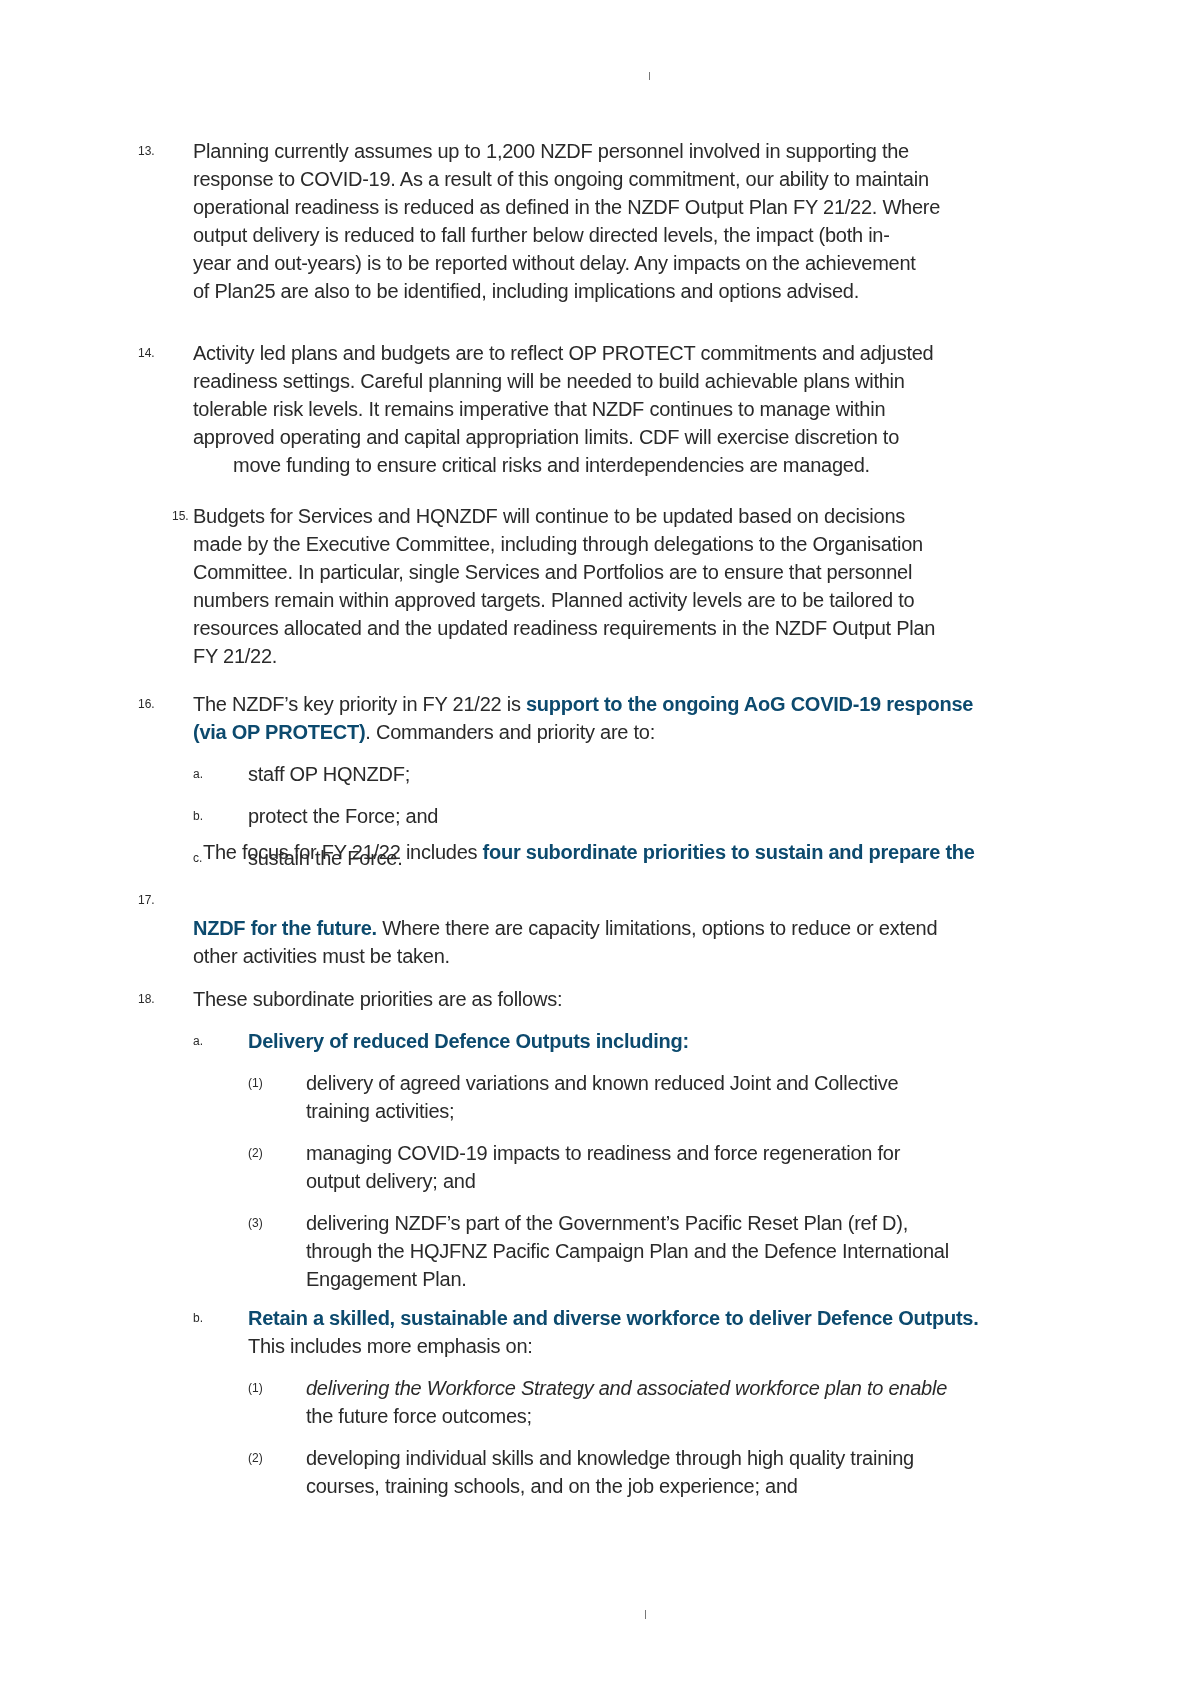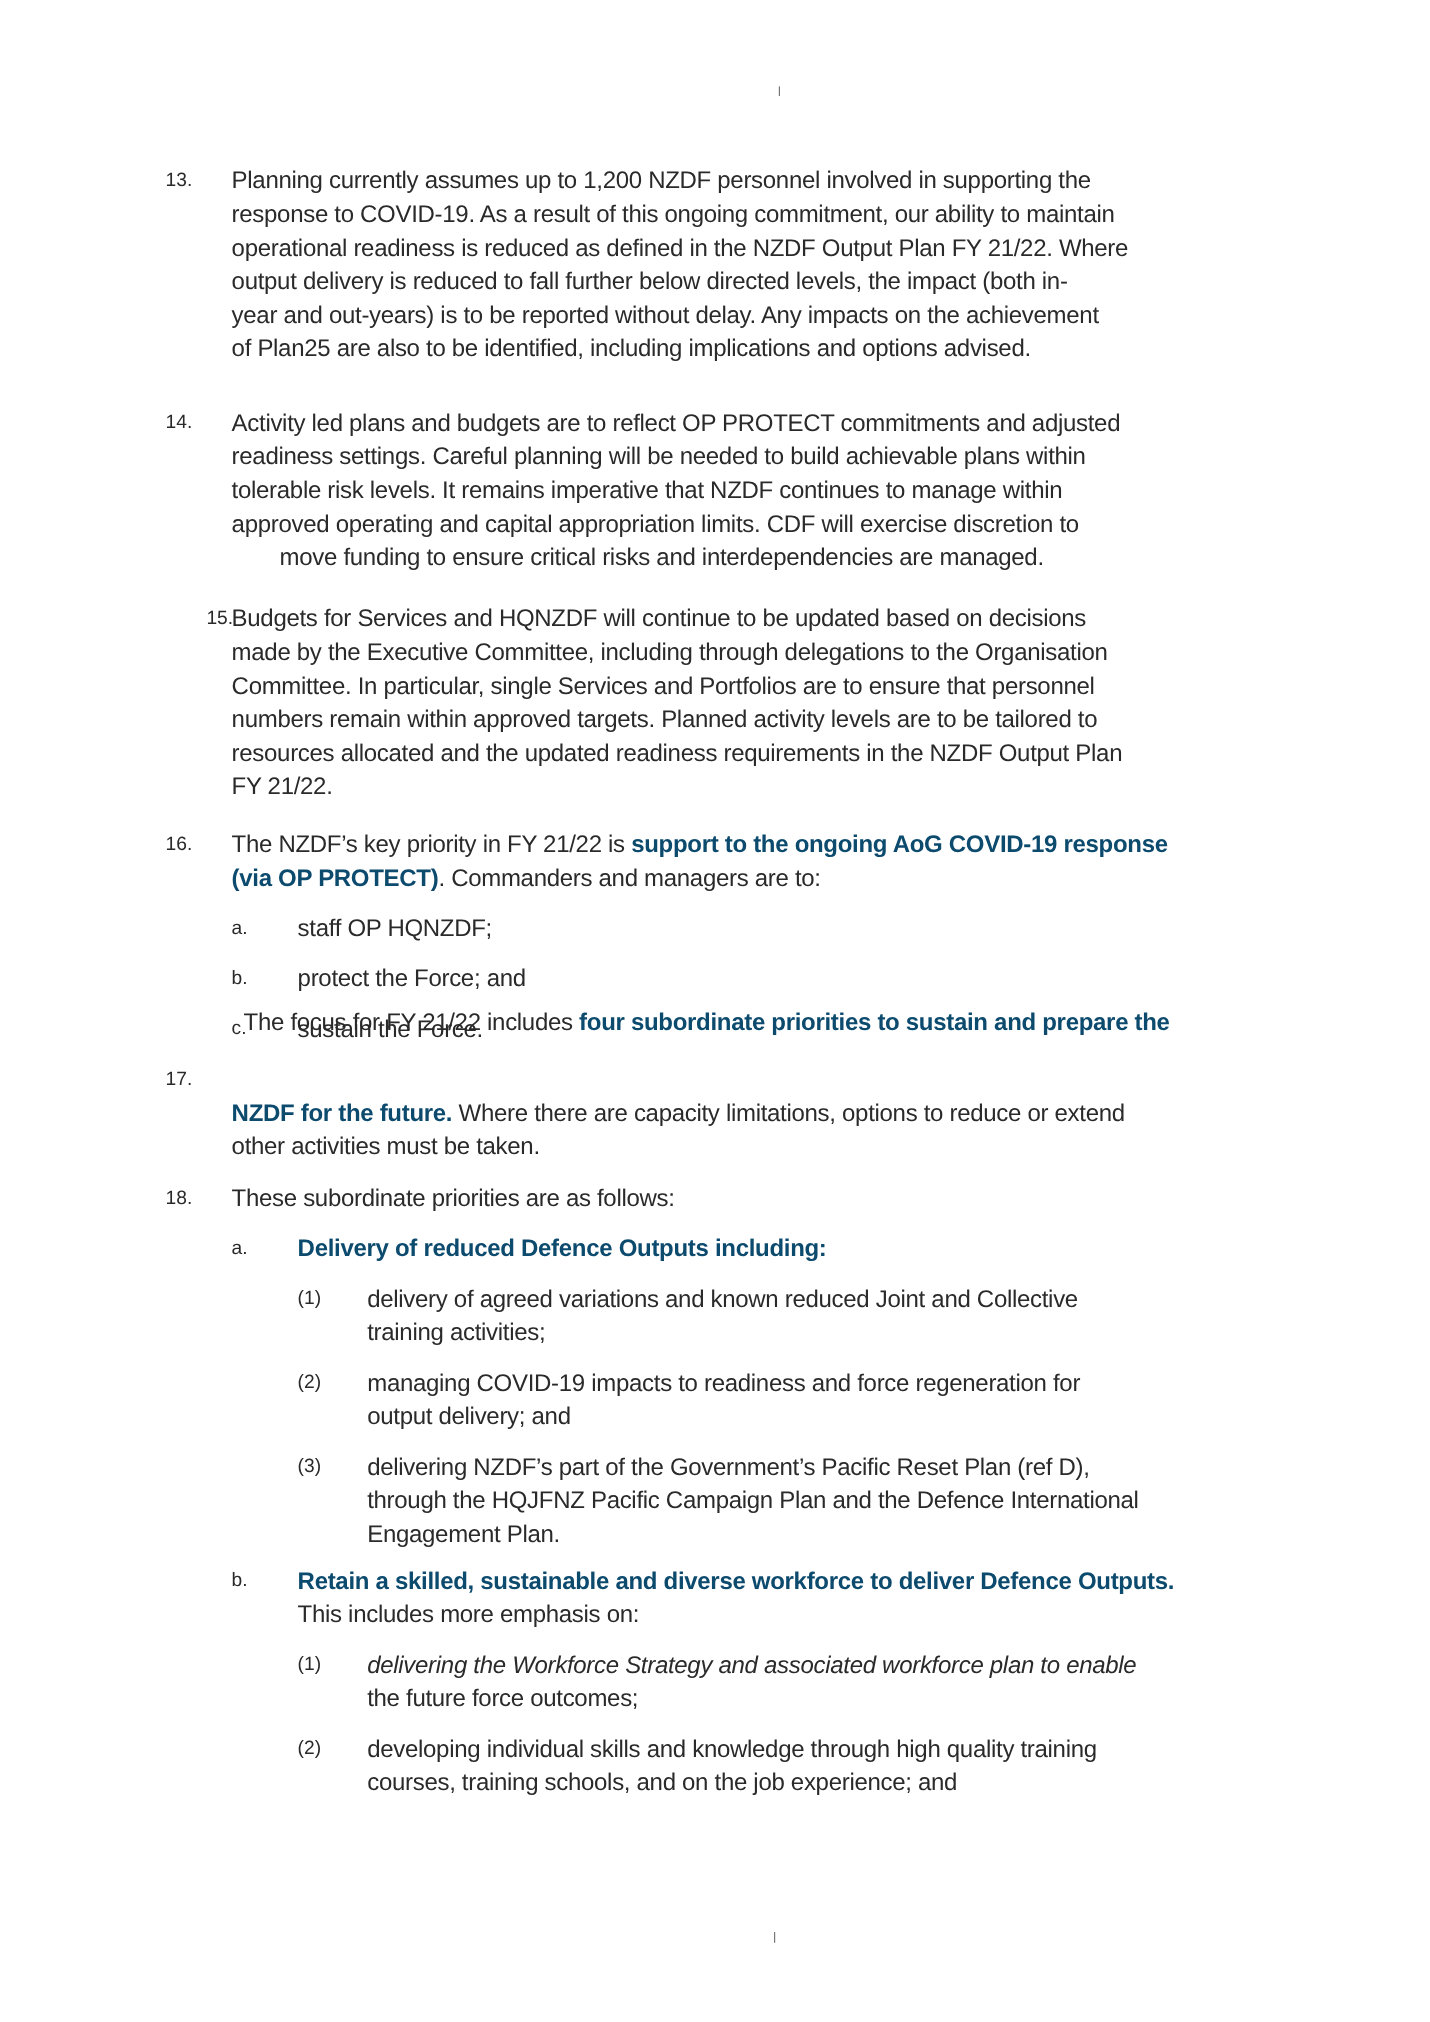--- a/index.html
+++ b/index.html
@@ -10,21 +10,21 @@
     }
     .page { position: absolute; left: 0; top: 0; width: 1192px; height: 1685px; }
     .tick { position: absolute; width: 1px; background: #777; }
     .tick-top { left: 649px; top: 72px; height: 8px; }
     .tick-bottom { left: 645px; top: 1610px; height: 9px; }
     .line {
       position: absolute; white-space: nowrap;
       font-size: 20px; line-height: 28px; letter-spacing: -0.25px;
       transform-origin: 0 0;
     }
-    .num { position: absolute; font-size: 16px; line-height: 28px; white-space: nowrap; }
+    .num { position: absolute; font-size: 12px; line-height: 28px; white-space: nowrap; }
     b { font-weight: bold; color: #0c4a6e; }
   </style>
 </head>
 <body>
 
 <div class="page">
   <div class="tick tick-top"></div>
 
   <div>
     <span class="num" style="left:138px;top:137px;">13.</span>
@@ -51,21 +51,21 @@
     <span class="line" style="left:193px;top:530px;">made by the Executive Committee, including through delegations to the Organisation</span>
     <span class="line" style="left:193px;top:558px;">Committee. In particular, single Services and Portfolios are to ensure that personnel</span>
     <span class="line" style="left:193px;top:586px;">numbers remain within approved targets. Planned activity levels are to be tailored to</span>
     <span class="line" style="left:193px;top:614px;">resources allocated and the updated readiness requirements in the NZDF Output Plan</span>
     <span class="line" style="left:193px;top:642px;text-align:center;">FY 21/22.</span>
   </div>
 
   <div>
     <span class="num" style="left:138px;top:690px;">16.</span>
     <span class="line" style="left:193px;top:690px;"><span>The NZDF’s key priority in FY 21/22 is </span><b>support to the ongoing AoG COVID-19 response</b></span>
-    <span class="line" style="left:193px;top:718px;"><b>(via OP PROTECT)</b><span>. Commanders and managers are to:</span></span>
+    <span class="line" style="left:193px;top:718px;"><b>(via OP PROTECT)</b><span>. Commanders and priority are to:</span></span>
     <span class="num" style="left:193px;top:760px;">a.</span>
     <span class="line" style="left:248px;top:760px;">staff OP HQNZDF;</span>
     <span class="num" style="left:193px;top:802px;">b.</span>
     <span class="line" style="left:248px;top:802px;">protect the Force; and</span>
     <span class="num" style="left:193px;top:844px;">c.</span>
     <span class="line" style="left:248px;top:844px;">sustain the Force.</span>
   </div>
 
   <div>
     <span class="num" style="left:138px;top:886px;">17.</span>

